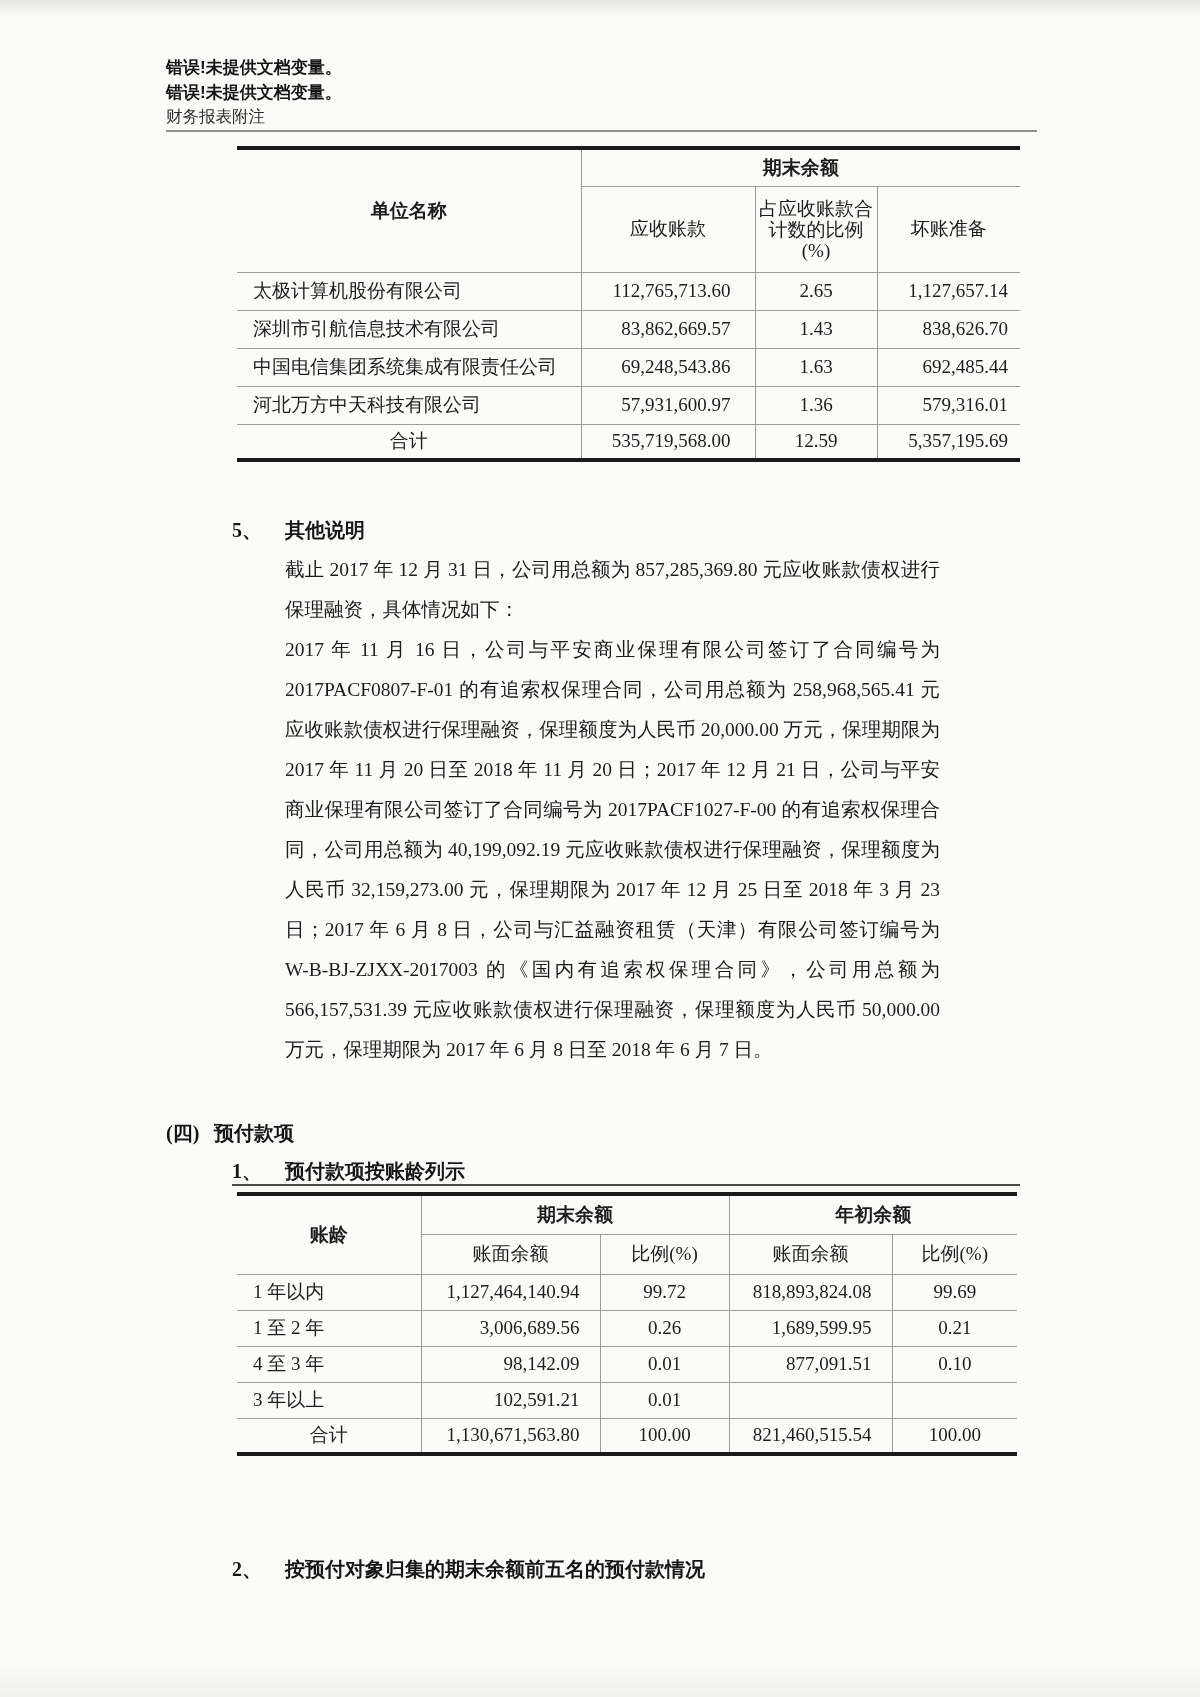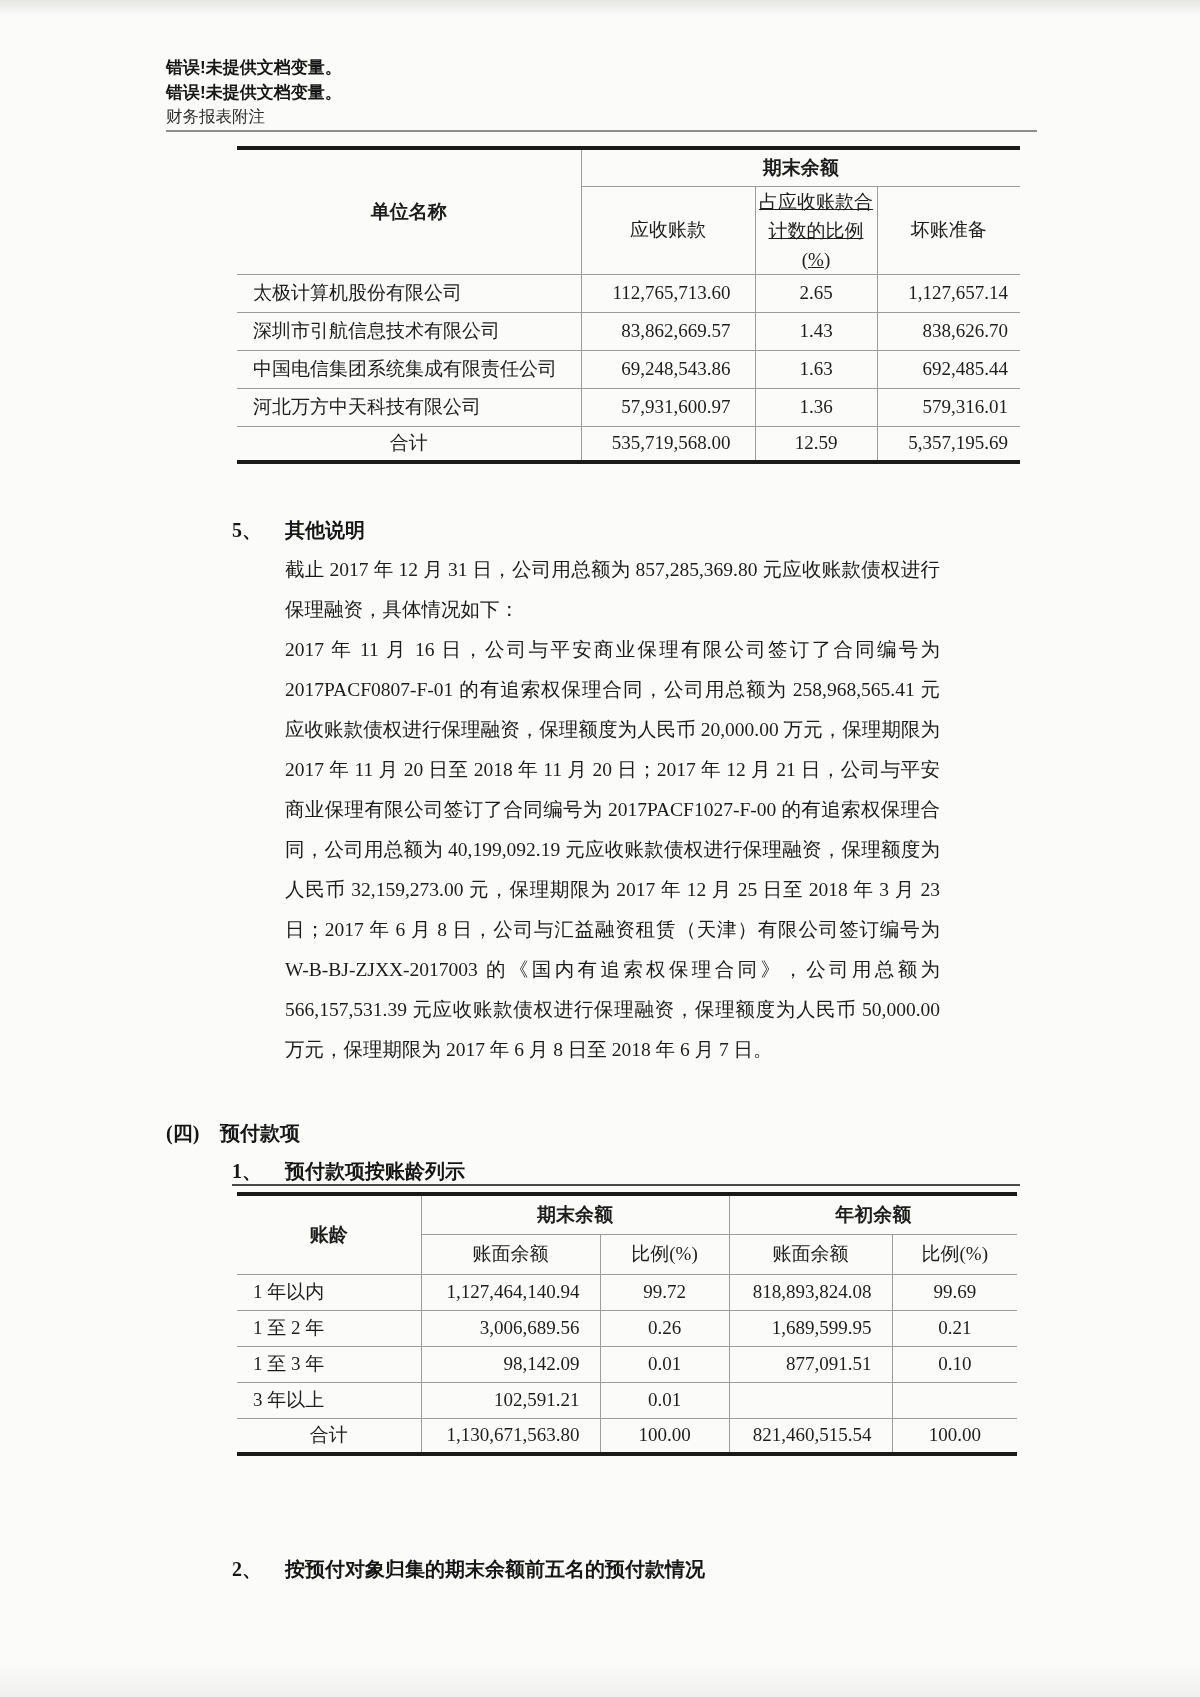--- a/index.html
+++ b/index.html
@@ -22,21 +22,21 @@
   .body-text p { margin:0; }
 
   table.t { border-collapse:collapse; table-layout:fixed; font-size:19px; color:#1d1d1d;
             border-top:4px solid #1a1a1a; border-bottom:4px solid #1a1a1a; }
   table.t th, table.t td { border:1px solid #9c9c9a; font-weight:normal; vertical-align:middle;
             text-align:center; padding:0; overflow:hidden; }
   table.t tr:first-child > * { border-top:none;font-weight:bold; }
   table.t tr > *:first-child { border-left:none; }
   table.t tr > *:last-child { border-right:none; }
   table.t tr.last > * { border-bottom:none;margin-top:25px; }
-  .pre { white-space:pre-line; line-height:29px;text-decoration:underline; }
+  .pre { white-space:pre-line; line-height:21px; }
   .al { text-align:left !important; padding-left:16px !important; }
   .ar { text-align:right !important; }
   .pr20 { padding-right:20px !important; }
   .pr12 { padding-right:12px !important; }
   .pr24 { padding-right:24px !important; }
 </style>
 </head>
 <body>
 
 <div id="page">
@@ -102,21 +102,21 @@
 
   <div class="abs sec-head" style="left:232px; top:517px;">5、</div>
   <div class="abs sec-head" style="left:285px; top:517px;">其他说明</div>
 
   <div class="abs body-text" style="left:285px; top:550px;">
     <p>截止 2017 年 12 月 31 日，公司用总额为 857,285,369.80 元应收账款债权进行保理融资，具体情况如下：</p>
     <p>2017 年 11 月 16 日，公司与平安商业保理有限公司签订了合同编号为 2017PACF0807-F-01 的有追索权保理合同，公司用总额为 258,968,565.41 元应收账款债权进行保理融资，保理额度为人民币 20,000.00 万元，保理期限为 2017 年 11 月 20 日至 2018 年 11 月 20 日；2017 年 12 月 21 日，公司与平安商业保理有限公司签订了合同编号为 2017PACF1027-F-00 的有追索权保理合同，公司用总额为 40,199,092.19 元应收账款债权进行保理融资，保理额度为人民币 32,159,273.00 元，保理期限为 2017 年 12 月 25 日至 2018 年 3 月 23 日；2017 年 6 月 8 日，公司与汇益融资租赁（天津）有限公司签订编号为 W-B-BJ-ZJXX-2017003 的《国内有追索权保理合同》，公司用总额为 566,157,531.39 元应收账款债权进行保理融资，保理额度为人民币 50,000.00 万元，保理期限为 2017 年 6 月 8 日至 2018 年 6 月 7 日。</p>
   </div>
 
   <div class="abs sec-head" style="left:166px; top:1120px;">(四)</div>
-  <div class="abs sec-head" style="left:220px; top:1120px;">预付款项</div>
+  <div class="abs sec-head" style="left:214px; top:1120px;">预付款项</div>
 
   <div class="abs sec-head" style="left:232px; top:1158px;">1、</div>
   <div class="abs sec-head" style="left:285px; top:1158px;">预付款项按账龄列示</div>
   <div class="abs underline-bar" style="left:232px; top:1184px; width:788px;"></div>
 
   <table class="t abs" style="left:237px; top:1192px; width:780px;">
     <colgroup>
         <col style="width:184px">
         <col style="width:179px">
         <col style="width:129px">
@@ -143,21 +143,21 @@
       <td>99.69</td>
     </tr>
     <tr style="height:36px">
       <td class="al">1 至 2 年</td>
       <td class="ar pr20">3,006,689.56</td>
       <td>0.26</td>
       <td class="ar pr20">1,689,599.95</td>
       <td>0.21</td>
     </tr>
     <tr style="height:36px">
-      <td class="al">1 至 3 年</td>
+      <td class="al">4 至 3 年</td>
       <td class="ar pr20">98,142.09</td>
       <td>0.01</td>
       <td class="ar pr20">877,091.51</td>
       <td>0.10</td>
     </tr>
     <tr style="height:36px">
       <td class="al">3 年以上</td>
       <td class="ar pr20">102,591.21</td>
       <td>0.01</td>
       <td class="ar pr20"></td>

